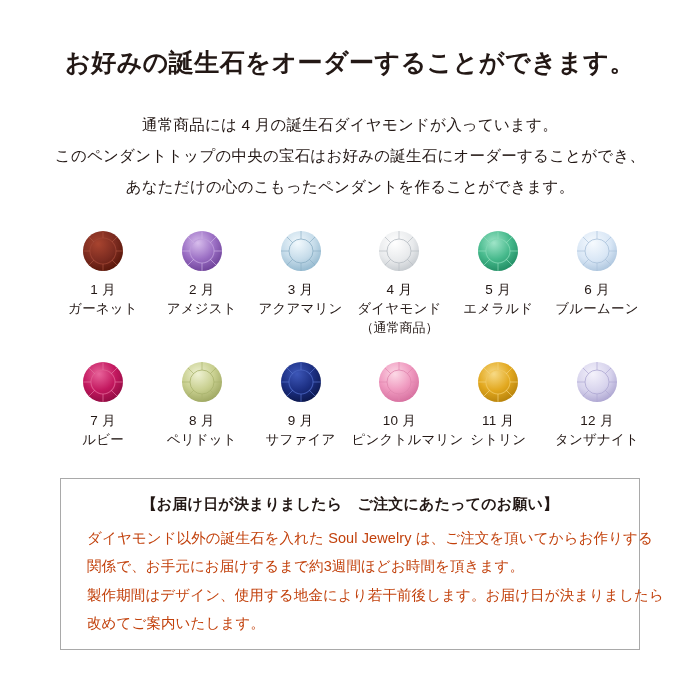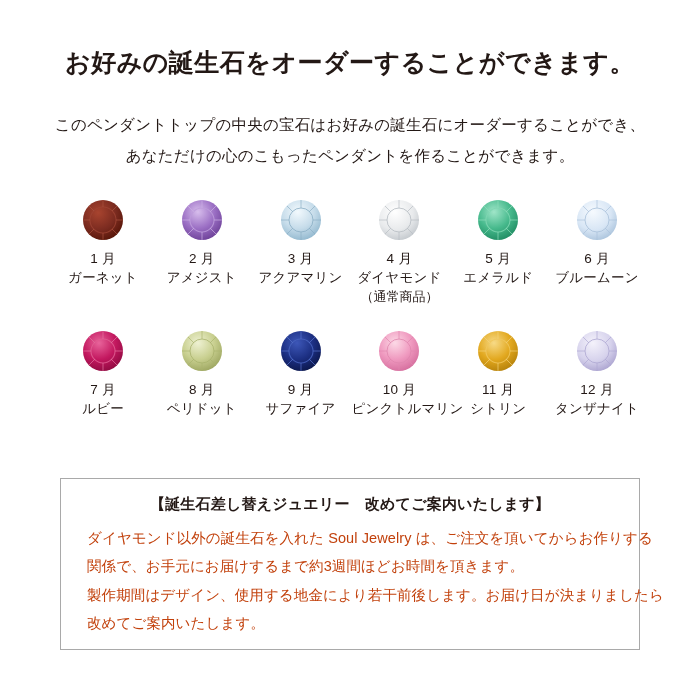--- a/index.html
+++ b/index.html
@@ -118,20 +118,21 @@
   }
 </style>
 </head>
 <body>
 
 <div class="page">
 
   <h1 class="headline">お好みの誕生石をオーダーすることができます。</h1>
 
   <div class="lead">
+    <span class="line">通常商品には 4 月の誕生石ダイヤモンドが入っています。</span>
     <span class="line">このペンダントトップの中央の宝石はお好みの誕生石にオーダーすることができ、</span>
     <span class="line">あなただけの心のこもったペンダントを作ることができます。</span>
   </div>
 
   <div class="stones">
 
     <div class="stone-row first">
 
       <div class="stone">
         <div class="gem-wrap">
@@ -472,21 +473,21 @@
           </svg>
         </div>
         <div class="stone-month">12 月</div>
         <div class="stone-name">タンザナイト</div>
       </div>
 
     </div>
   </div>
 
   <div class="notice">
-    <div class="notice-title">【誕生石差し替えジュエリー　改めてご案内いたします】</div>
+    <div class="notice-title">【お届け日が決まりましたら　ご注文にあたってのお願い】</div>
     <div class="notice-body">
       <span class="line">ダイヤモンド以外の誕生石を入れた Soul Jewelry は、ご注文を頂いてからお作りする</span>
       <span class="line">関係で、お手元にお届けするまで約3週間ほどお時間を頂きます。</span>
       <span class="line">製作期間はデザイン、使用する地金により若干前後します。お届け日が決まりましたら</span>
       <span class="line">改めてご案内いたします。</span>
     </div>
   </div>
 
 </div>
 

